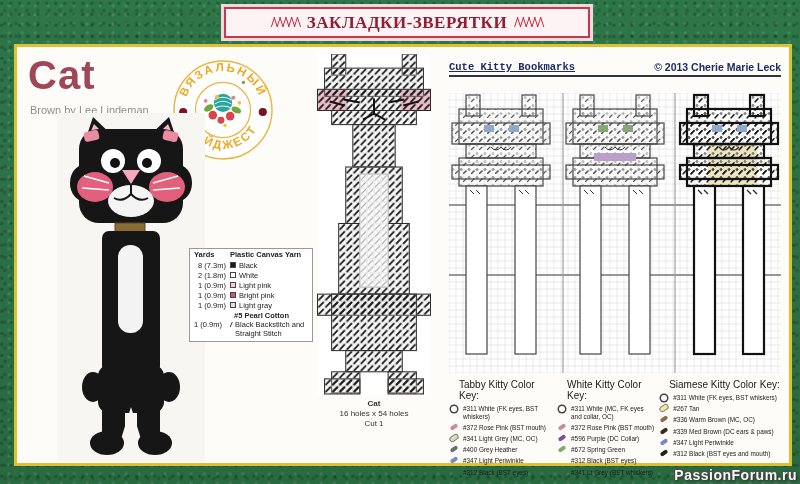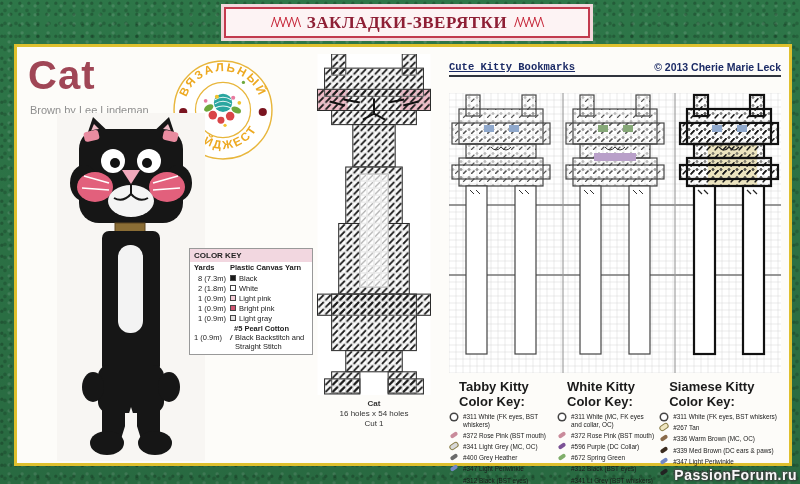--- a/index.html
+++ b/index.html
@@ -56,21 +56,21 @@
              font-size:8px; color:#333; line-height:1.25; }
   .caption .b { font-weight:bold; }
   .right { position:absolute; left:432px; top:14px; width:332px; }
   .r-head { display:flex; justify-content:space-between; font-size:10.5px; font-weight:bold; color:#1c2b66; }
   .r-head .t { text-decoration:underline;font-family:Liberation Mono, monospace; }
   .r-line { margin-top:2px; height:2px; background:#30343d; }
   .r-chart { position:absolute; left:0; top:32px; width:332px; height:280px; }
   .keys { position:absolute; left:0; top:318px; width:332px; display:flex; gap:3px; }
   .kcol { font-size:6.4px; color:#1a1a1a; }
   .kcol.k0 { width:106px; } .kcol.k1 { width:100px; } .kcol.k2 { width:123px; }
-  .k-title { font-weight:bold; font-size:13px; padding:0 0 4px 10px; }
+  .k-title { font-weight:normal; font-size:10px; padding:0 0 4px 10px; }
   .k-item { display:flex; gap:4px; margin-bottom:3.5px; line-height:1.2; align-items:flex-start; }
   .k-item .iw { width:10px; flex:none; padding-top:1px; display:flex; justify-content:center; }
   .icon.stitch { width:8px; height:4px; border-radius:2px; transform:rotate(-35deg); }
   .icon.knot { width:6px; height:6px; border-radius:50%; box-shadow:0 0 0 1.5px #444; }
   .icon.outlined { box-shadow:0 0 0 1px #8a7f4a; }
   .k-item .tx { flex:1; }
   .watermark {
     position:absolute; right:3px; bottom:1px; font-size:14px; font-weight:bold;
     color:#f7f7f7; letter-spacing:.5px;
     text-shadow:0 0 2px #444, 1px 1px 2px #333, -1px -1px 2px #555;
@@ -162,21 +162,20 @@
     <ellipse cx="112" cy="274" rx="11" ry="15" fill="#161616"></ellipse>
 
     <rect x="45" y="294" width="23" height="32" fill="#161616"></rect>
     <rect x="80" y="294" width="23" height="32" fill="#161616"></rect>
     <polygon points="74,294 64,326 84,326" fill="#f8f6f3"></polygon>
     <ellipse cx="50" cy="330" rx="17" ry="12" fill="#161616"></ellipse>
     <ellipse cx="98" cy="330" rx="17" ry="12" fill="#161616"></ellipse>
   </svg>
 
   <div class="colorkey">
-    <div class="ck-head">COLOR KEY</div>
     <div class="ck-cols">
       <span class="c1">Yards</span>
       <span>Plastic Canvas Yarn</span>
     </div>
     <div class="ck-row">
       <span class="c1">8 (7.3m)</span>
       <span class="sw" style="background: rgb(26, 26, 26);"></span>
       <span>Black</span>
     </div>
     <div class="ck-row">

